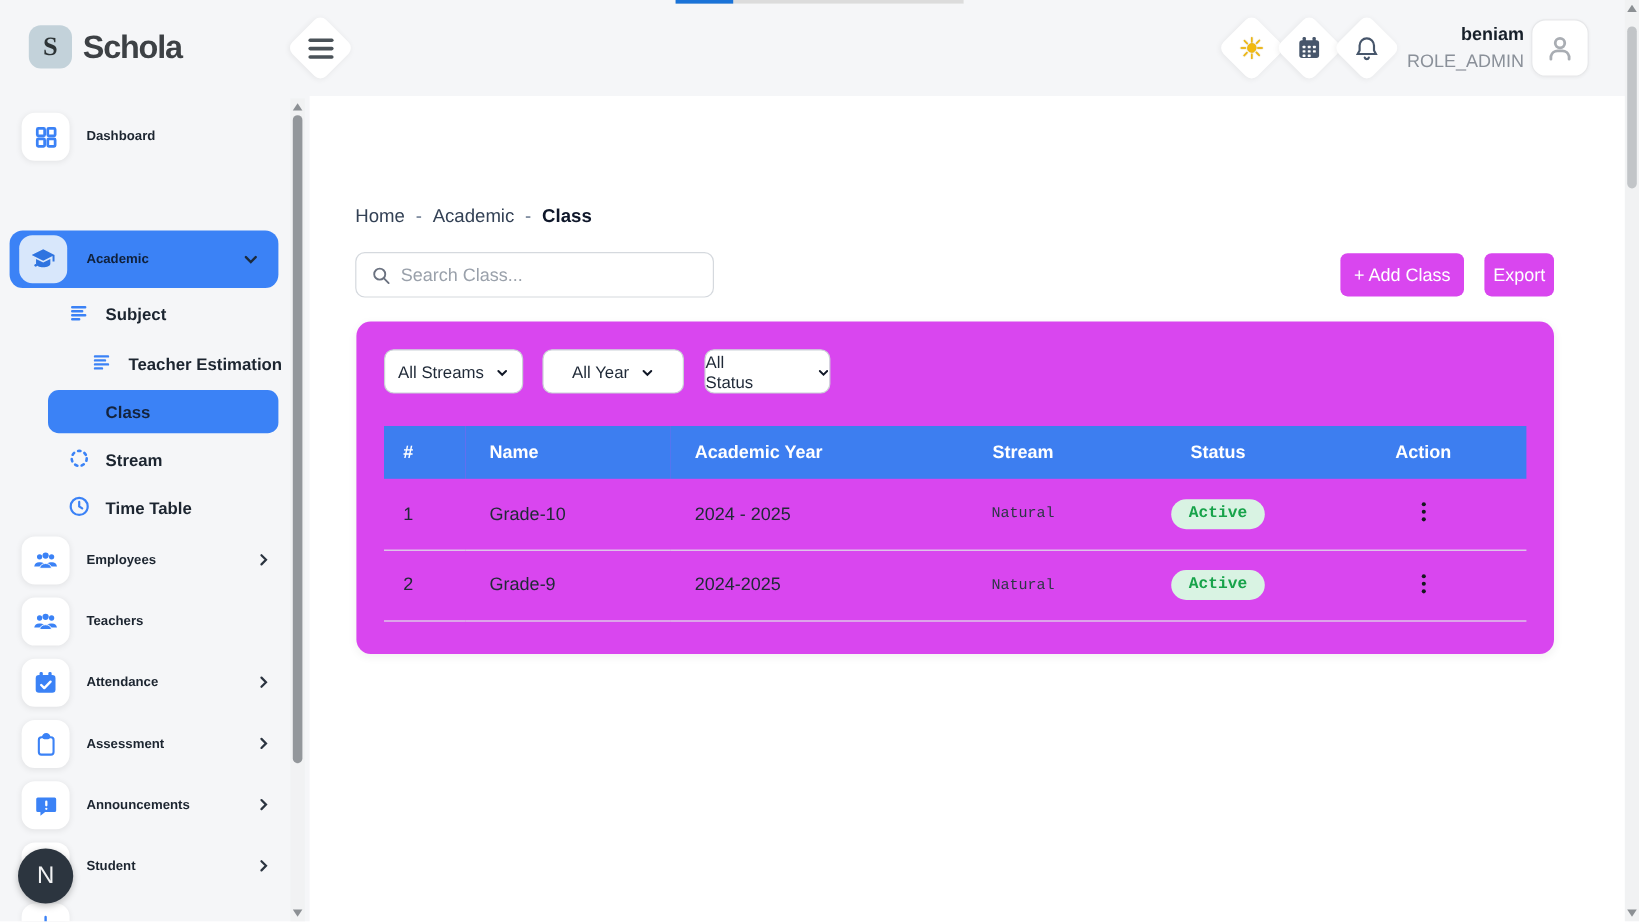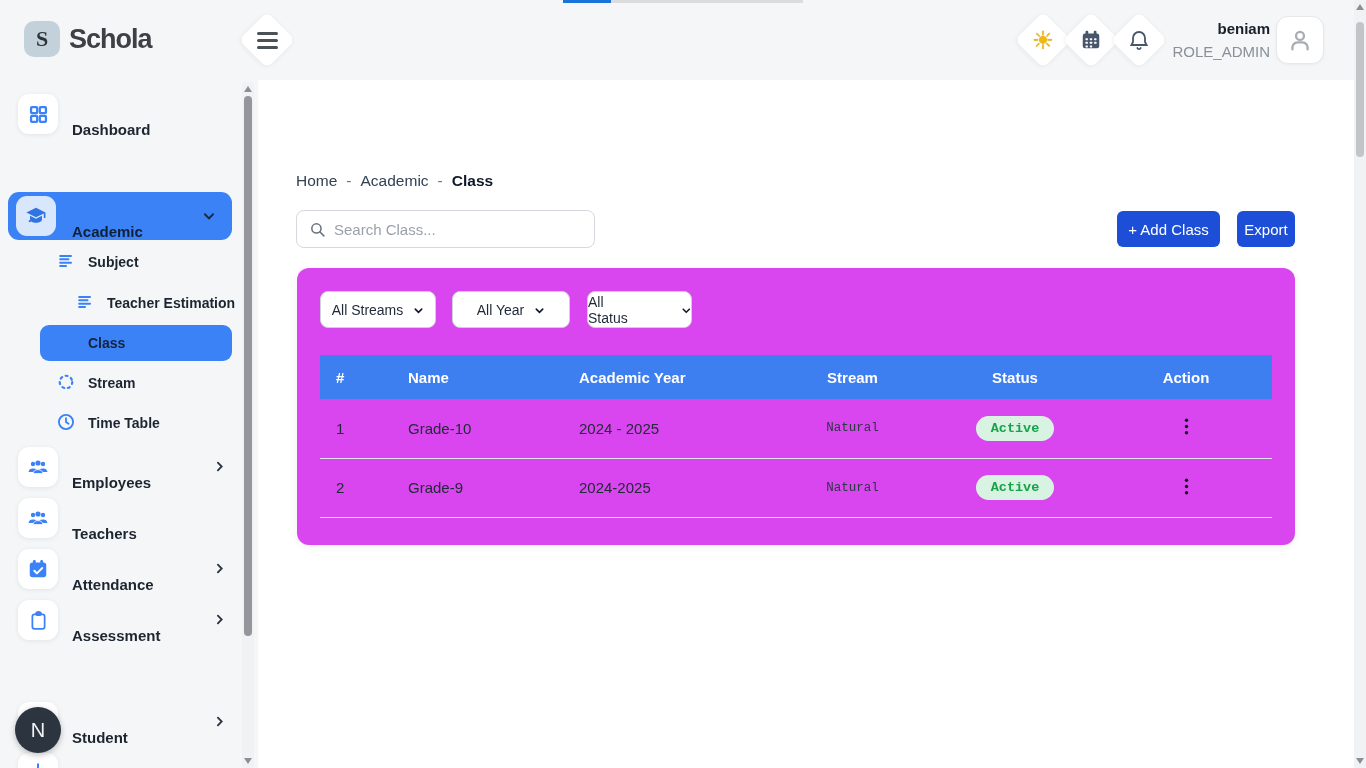--- a/index.html
+++ b/index.html
@@ -38,21 +38,21 @@
   .side-scroll-thumb { position:absolute; top:14px; left:2px; width:8px; height:540px; background:#93979b; border-radius:5px; }
   .tri-up, .tri-down { position:absolute; left:2px; width:0; height:0; border-left:4px solid transparent; border-right:4px solid transparent; }
   .tri-up   { border-bottom:6px solid #8c9094; top:4px; }
   .tri-down { border-top:6px solid #8c9094; bottom:4px; }
 
   
   .sidebar { position:absolute; top:80px; left:0; width:258px; height:688px; background:#f5f6f8; z-index:5; }
   .nav-row { position:absolute; left:0; width:240px; height:40px; }
   .icon-box { position:absolute; left:18px; top:0; width:40px; height:40px; background:#ffffff; border-radius:11px;
               box-shadow:0 1px 5px rgba(0,0,0,.08); display:flex; align-items:center; justify-content:center; color:#3b82f6; }
-  .nav-label { position:absolute; left:72px; top:16px; height:40px; line-height:40px; font-size:15px; font-weight:bold; color:#1c2530; }
+  .nav-label { position:absolute; left:72px; top:0; height:40px; line-height:40px; font-size:11px; font-weight:bold; color:#1c2530; }
   .chev-right { position:absolute; right:14px; top:13px; color:#2b3440; }
   .pill-main { position:absolute; left:8px; width:224px; height:48px; background:#3b82f6; border-radius:11px; }
   .pill-main .icon-box { left:8px; top:4px; background:#d8e7fb; box-shadow:none; }
   .pill-main .nav-label { left:64px; height:48px; line-height:48px; color:#10203a; }
   .pill-main .chev-down { position:absolute; right:16px; top:17px; color:#1b2a3d; }
   .sub-row { position:absolute; left:0; width:240px; height:28px; }
   .sub-icon { position:absolute; left:56px; top:3px; color:#3b82f6; }
   .sub-label { position:absolute; left:88px; top:0; height:28px; line-height:28px; font-size:14px; font-weight:bold; color:#1c2530; }
   .pill-sub { position:absolute; left:40px; width:192px; height:36px; background:#3b82f6; border-radius:9px; }
   .pill-sub .sub-label { left:48px; height:36px; line-height:36px; color:#14233c; }
@@ -62,21 +62,21 @@
   
   .main { position:absolute; top:80px; left:258px; width:1096px; height:688px; background:#ffffff; }
   .breadcrumb { position:absolute; left:38px; top:92px; font-size:15.5px; color:#334155; display:flex; gap:9px; }
   .crumb-link { color:#334155; }
   .crumb-sep { color:#64748b; }
   .crumb-current { font-weight:bold; color:#0f172a; }
   .search-box { position:absolute; left:38px; top:130px; width:299px; height:38px; background:#ffffff; border:1px solid #d5d9de;
                 border-radius:8px; display:flex; align-items:center; padding:0 12px; gap:8px; }
   .search-box input { border:none; outline:none; flex:1; font-size:15px; color:#30363d; font-family:"Liberation Sans", sans-serif; background:transparent; }
   .search-box input::placeholder { color:#9aa1ab; }
-  .btn { position:absolute; top:131px; height:36px; background:#1d4ed8; color:#ffffff; border:none; border-radius:6px;
+  .btn { position:absolute; top:131px; height:36px; background:#d946ef; color:#ffffff; border:none; border-radius:6px;
          font-size:15px; font-family:"Liberation Sans", sans-serif; cursor:pointer; }
   .btn-add { left:859px; width:103px; }
   .btn-export { left:979px; width:58px; }
 
   
   .card { position:absolute; left:39px; top:188px; width:998px; height:277px; background:#d946ef; border-radius:12px;
           box-shadow:0 2px 8px rgba(0,0,0,.06); }
   .filter-select { position:absolute; top:23px; height:37px; background:#ffffff; border:1px solid #ccd1d7; border-radius:8px;
                    display:flex; align-items:center; justify-content:center; gap:10px; font-size:14px; color:#1f2937; cursor:pointer; }
   .fs-1 { left:23px; width:116px; }
@@ -286,20 +286,33 @@
       <path d="M9 5a3 3 0 0 1 6 0"></path>
           <rect x="8.6" y="2.8" width="6.8" height="4" rx="1.6" fill="#3b82f6" stroke="none"></rect>
         </svg>
       </div>
     <div class="nav-label">Assessment</div>
     <svg class="chev-right" width="13" height="13" viewBox="0 0 24 24" fill="none" stroke="currentColor" stroke-width="3.4" stroke-linecap="round">
         <path d="M9 5l7 7-7 7"></path>
       </svg>
   </div>
 
+  <div class="nav-row" style="top:571px;">
+    <div class="icon-box">
+        <svg width="21" height="21" viewBox="0 0 24 24">
+      <path d="M4 4h16a1.5 1.5 0 0 1 1.5 1.5v11A1.5 1.5 0 0 1 20 18h-9l-4.5 3.5V18H4a1.5 1.5 0 0 1-1.5-1.5v-11A1.5 1.5 0 0 1 4 4z" fill="#3b82f6"></path>
+      <rect x="11" y="7" width="2.2" height="5.6" rx="1.1" fill="#ffffff"></rect>
+      <rect x="11" y="13.8" width="2.2" height="2.2" rx="1.1" fill="#ffffff"></rect>
+        </svg>
+      </div>
+    <div class="nav-label">Announcements</div>
+    <svg class="chev-right" width="13" height="13" viewBox="0 0 24 24" fill="none" stroke="currentColor" stroke-width="3.4" stroke-linecap="round">
+        <path d="M9 5l7 7-7 7"></path>
+      </svg>
+  </div>
 
   <div class="nav-row" style="top:622px;">
     <div class="icon-box">
         <svg width="22" height="22" viewBox="0 0 24 24" fill="none" stroke="#3b82f6" stroke-width="2" stroke-linecap="round">
       <circle cx="12" cy="8.5" r="3.2"></circle>
           <path d="M5.5 20v-1.5a5 5 0 0 1 5-4h3a5 5 0 0 1 5 4V20"></path>
         </svg>
       </div>
     <div class="nav-label">Student</div>
     <svg class="chev-right" width="13" height="13" viewBox="0 0 24 24" fill="none" stroke="currentColor" stroke-width="3.4" stroke-linecap="round">

